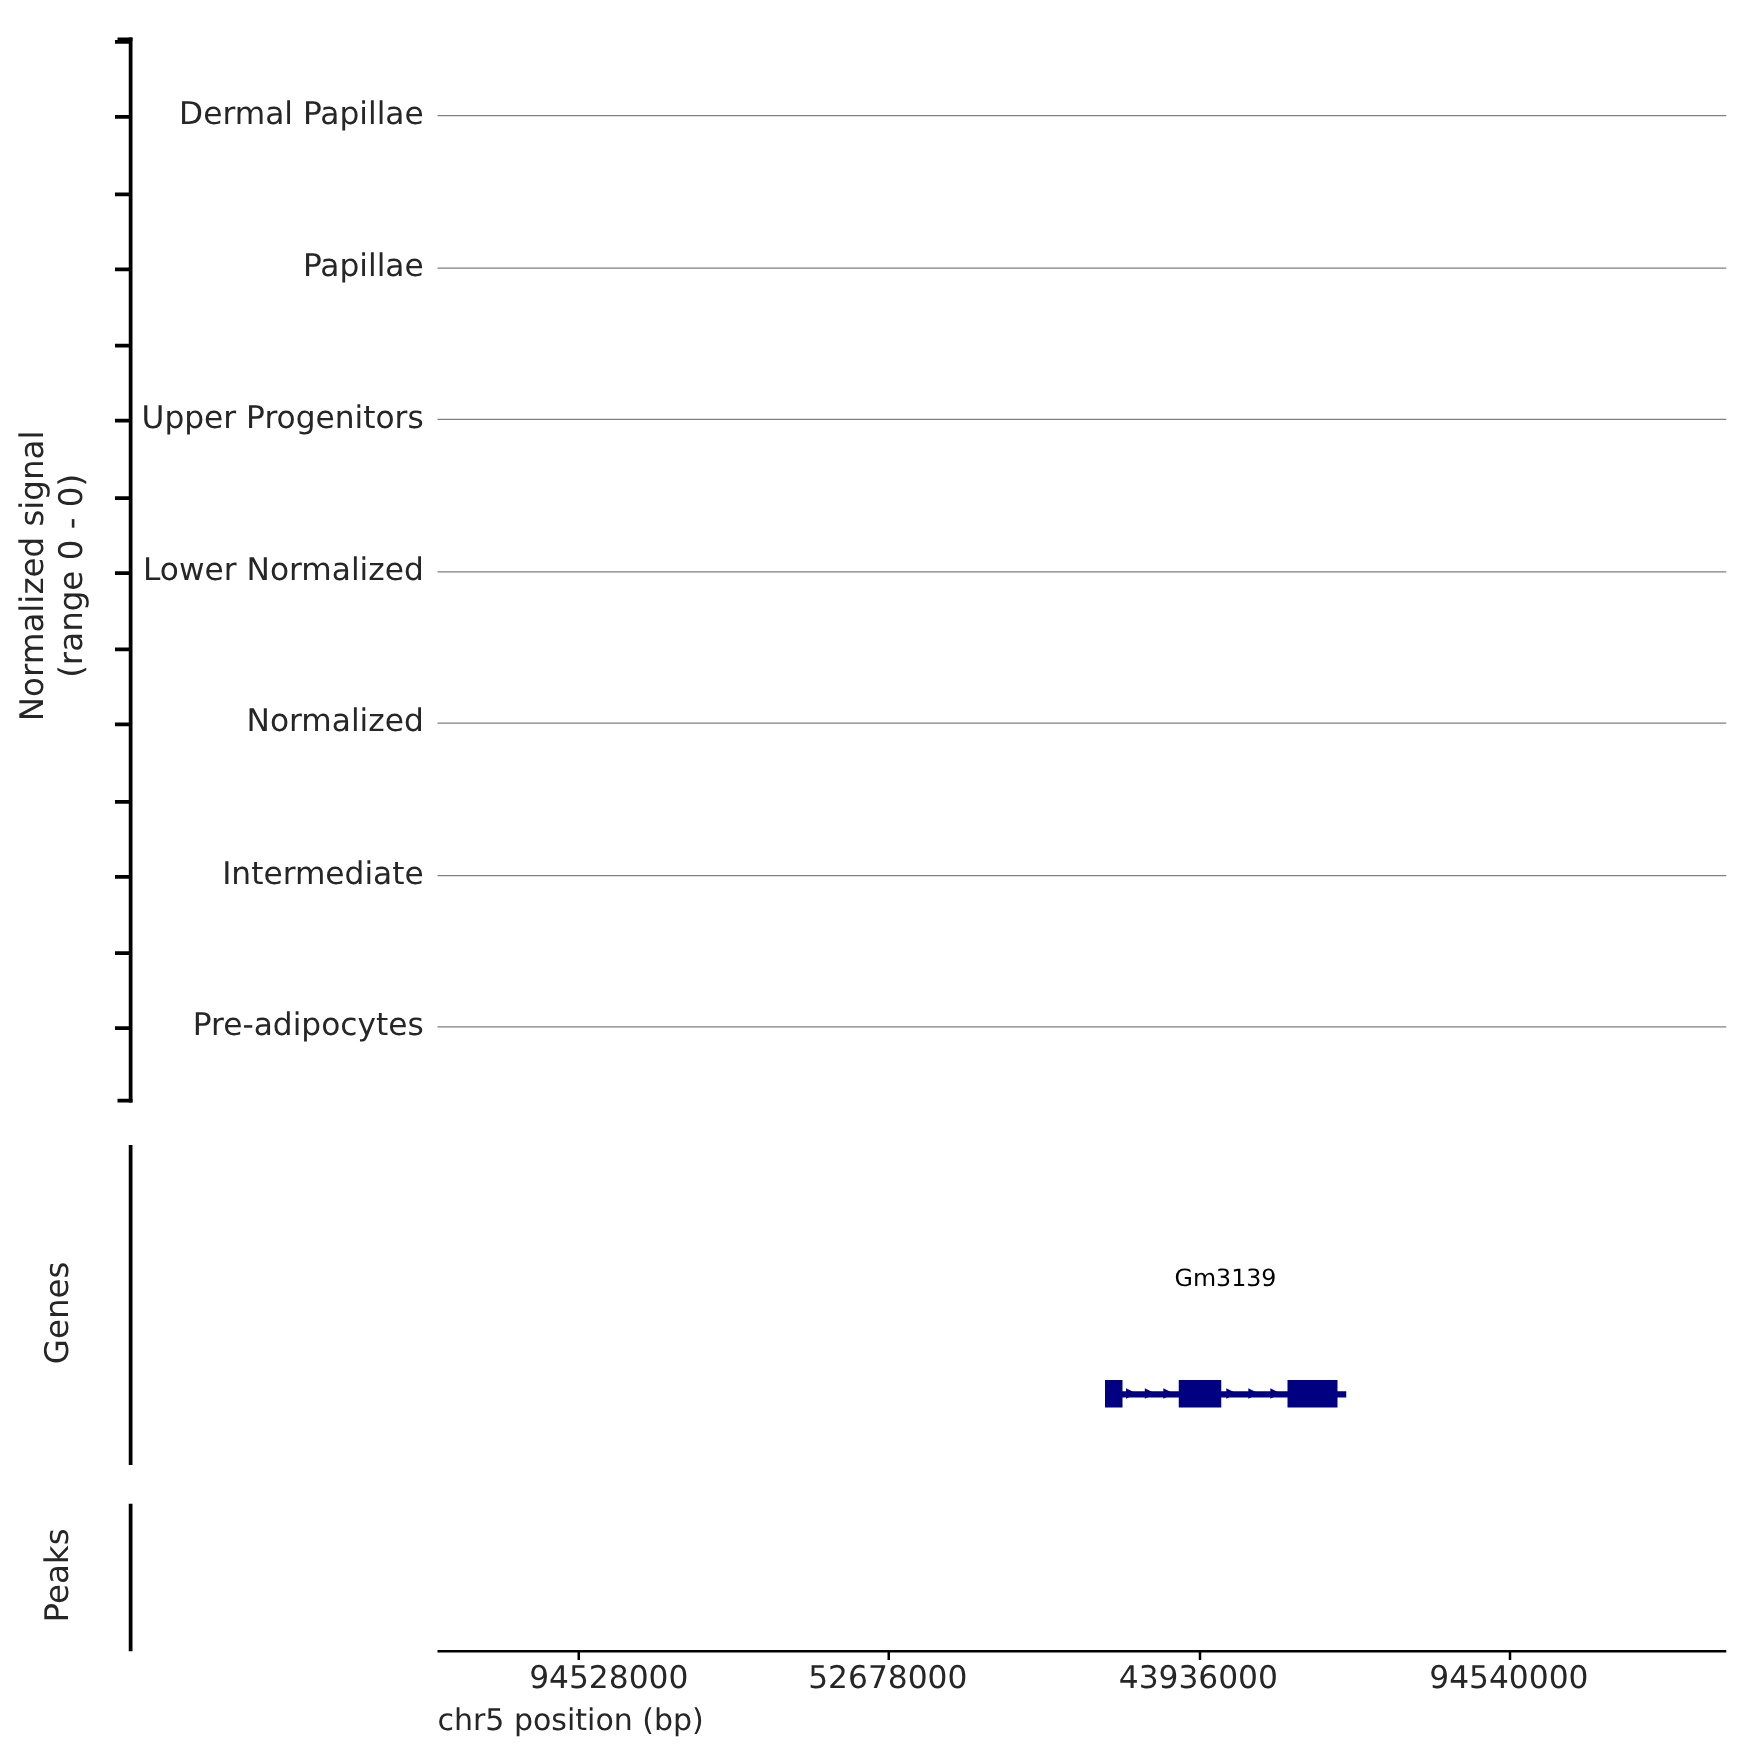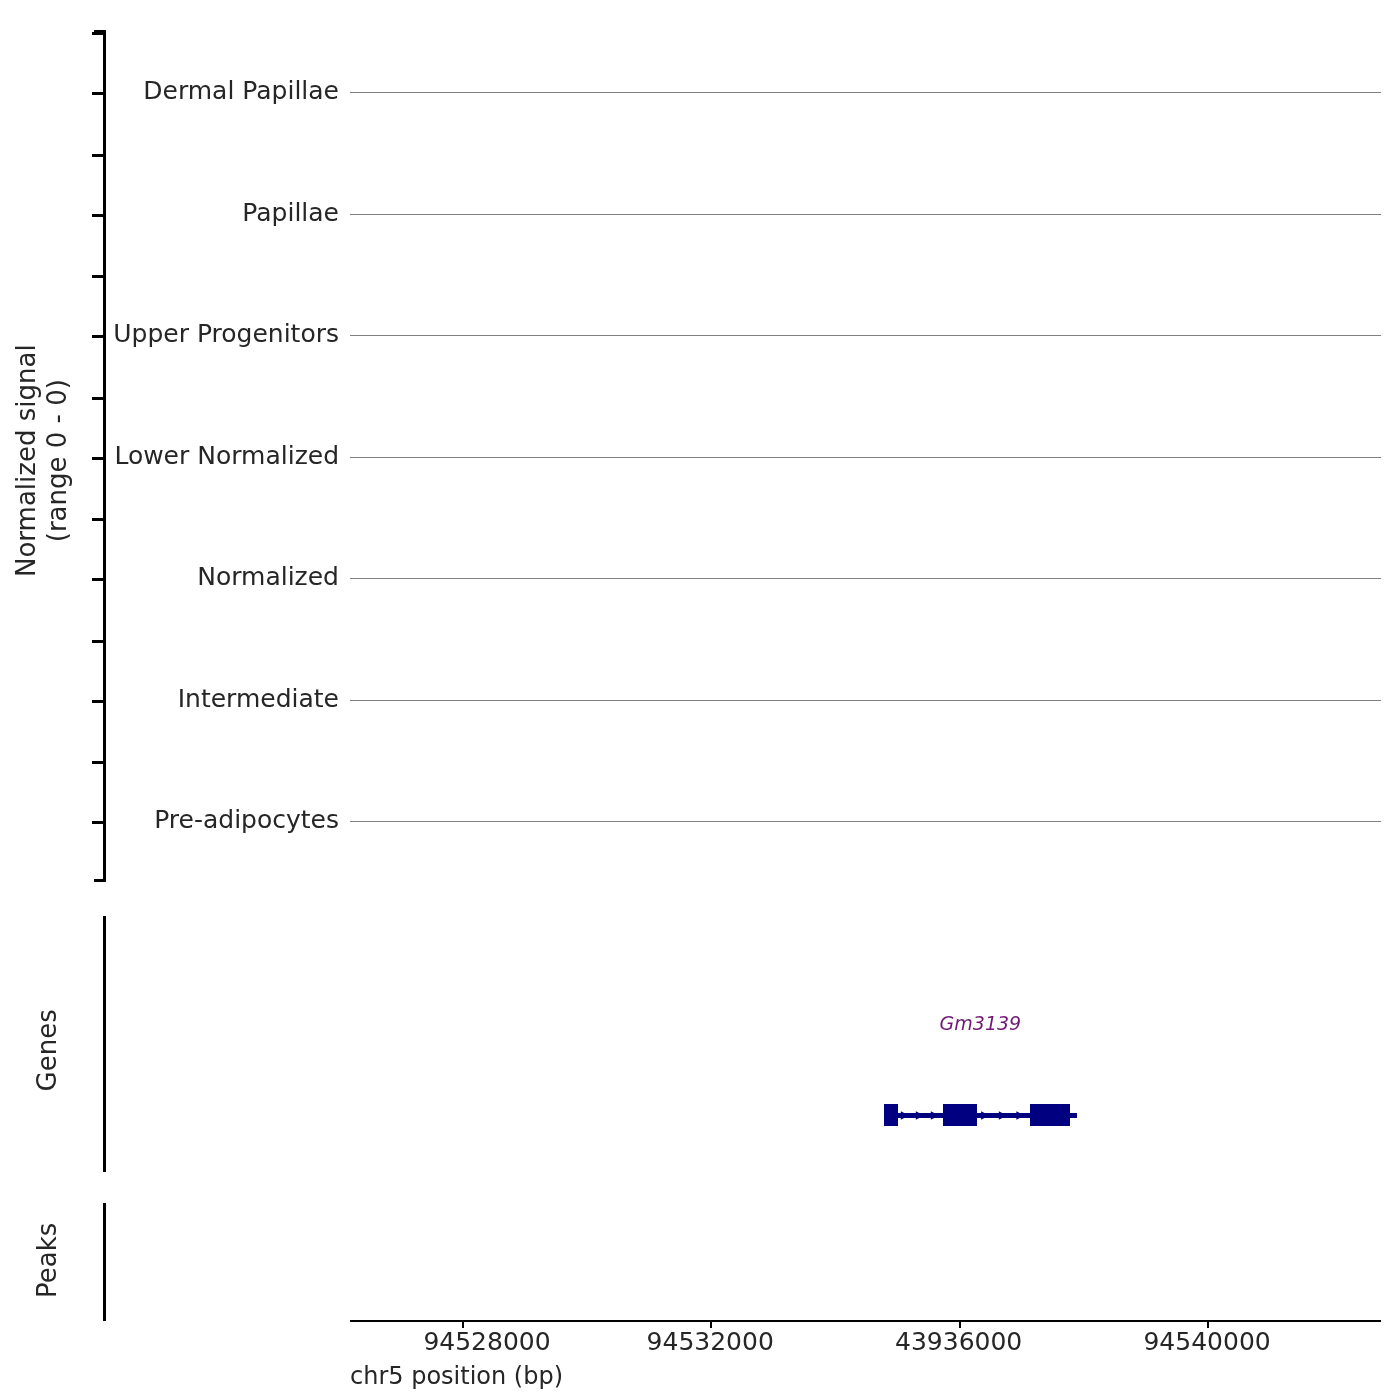--- a/index.html
+++ b/index.html
@@ -162,24 +162,23 @@
     position: absolute;
     left: 0;
     top: 0;
     width: 1400px;
     height: 1400px;
     pointer-events: none;
   }
   .gene-name {
     position: absolute;
     font-size: 19px;
-    color: #701a75;
+    color: #000000;
     transform: translateX(-50%);
     white-space: nowrap;
-    font-style: italic;
   }
   .gene-line {
     position: absolute;
     background: #000080;
     height: 5px;
   }
   .gene-exon {
     position: absolute;
     background: #000080;
     height: 22px;
@@ -271,21 +270,21 @@
       <div class="gene-arrow" style="left: 981.094px; top: 1106px; color: rgb(0, 0, 128);">▸</div>
       <div class="gene-arrow" style="left: 998.691px; top: 1106px; color: rgb(0, 0, 128);">▸</div>
       <div class="gene-arrow" style="left: 1016.29px; top: 1106px; color: rgb(0, 0, 128);">▸</div>
     </div>
 
   <div id="xaxis-spine"></div>
   <div id="xticks-container">
       <div class="xtick-mark" style="left: 461.795px;"></div>
       <div class="xtick-label" style="left: 487px;">94528000</div>
       <div class="xtick-mark" style="left: 710.229px;"></div>
-      <div class="xtick-label" style="left: 710.229px;">94532000</div>
+      <div class="xtick-label" style="left: 710.229px;">52678000</div>
       <div class="xtick-mark" style="left: 958.663px;"></div>
       <div class="xtick-label" style="left: 958.663px;">43936000</div>
       <div class="xtick-mark" style="left: 1207.1px;"></div>
       <div class="xtick-label" style="left: 1207.1px; text-align: right;">94540000</div>
     </div>
   <div id="xaxis-title">chr5 position (bp)</div>
 
 </div>
 
 </body></html>

